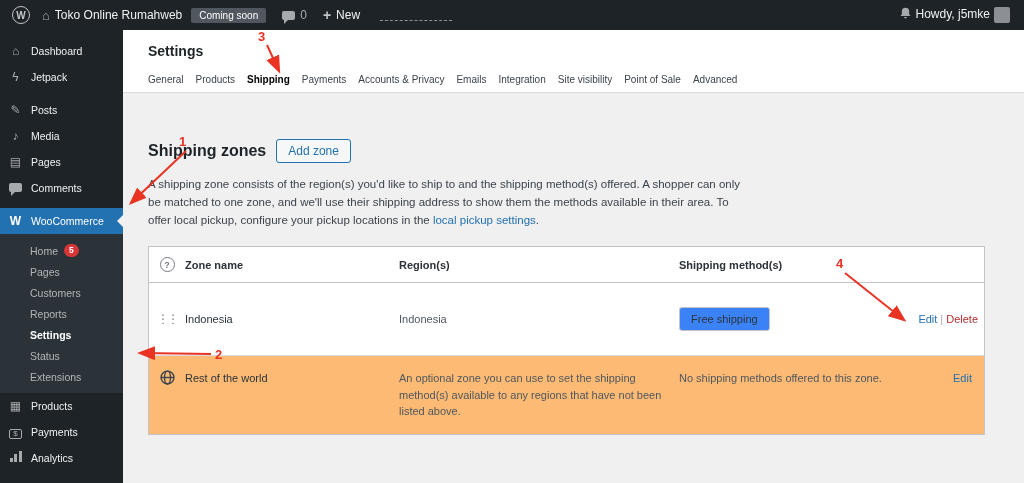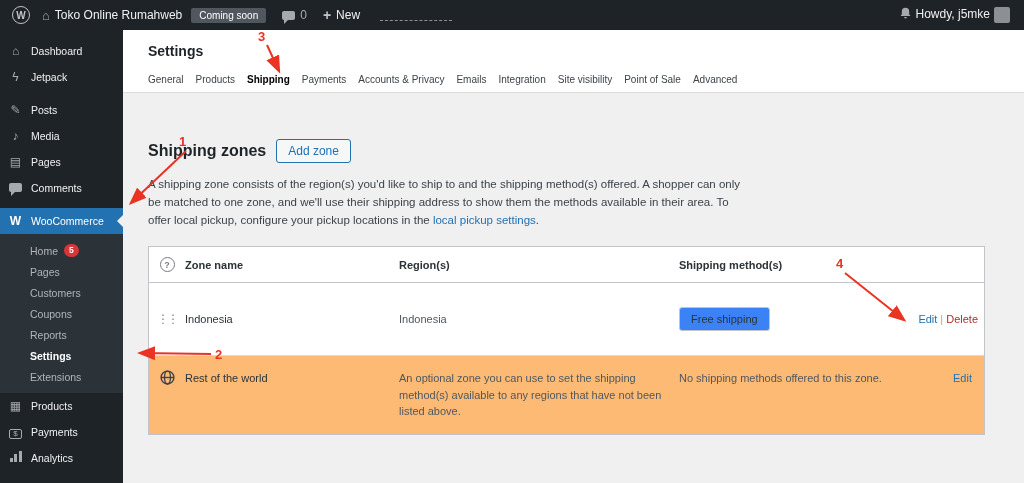--- a/index.html
+++ b/index.html
@@ -157,27 +157,27 @@
         <span>Home</span>
         <span class="count-badge">5</span>
       </div>
       <div class="sub-item">
         <span>Pages</span>
       </div>
       <div class="sub-item">
         <span>Customers</span>
       </div>
       <div class="sub-item">
-        <span>Coupons</span>
-      </div>
-      <div class="sub-item">
         <span>Reports</span>
       </div>
       <div class="sub-item current">
         <span>Settings</span>
+      </div>
+      <div class="sub-item">
+        <span>Status</span>
       </div>
       <div class="sub-item">
         <span>Extensions</span>
       </div>
     </div>
     <div class="menu-item">
       <span class="mi-icon">▦</span>
       <span>Products</span>
     </div>
     <div class="menu-item">

